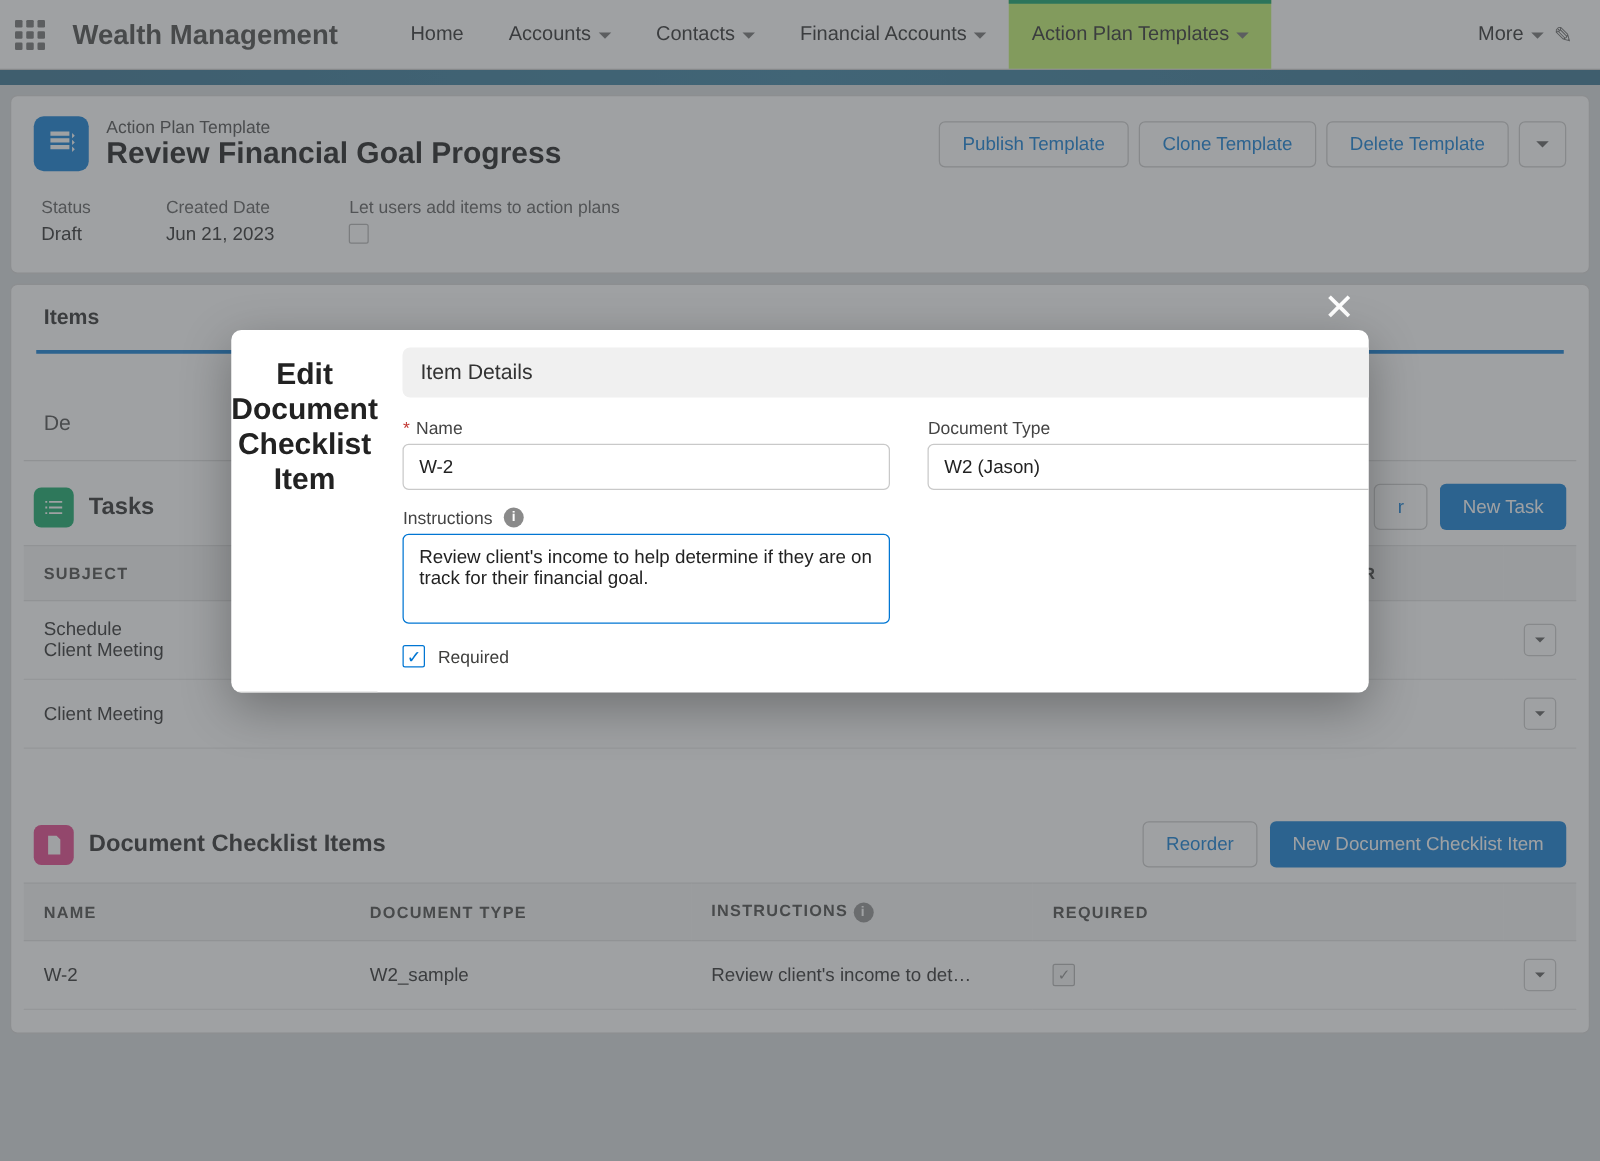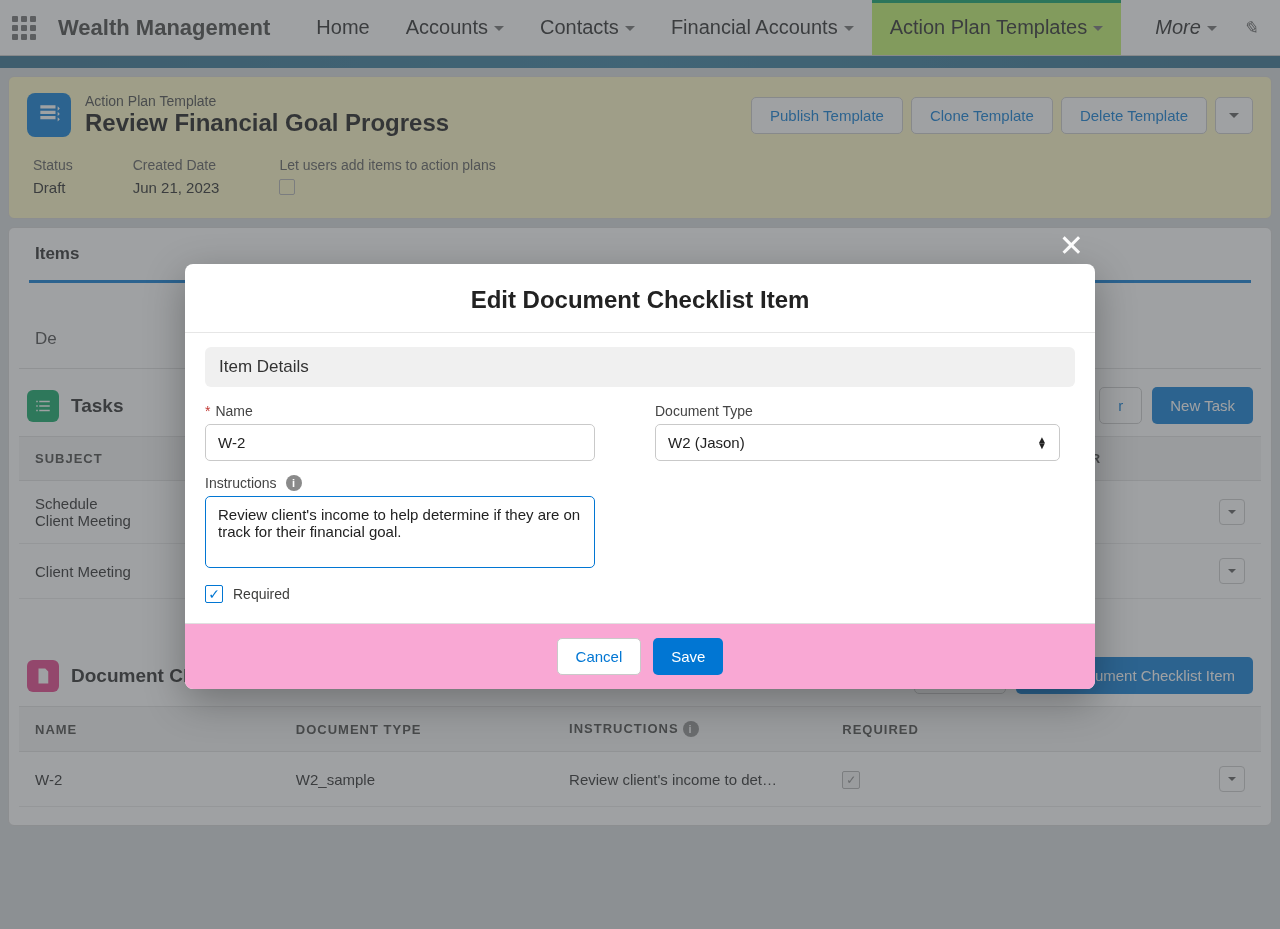--- a/index.html
+++ b/index.html
@@ -17,31 +17,31 @@
   .topbar {
     display: flex;
     align-items: center;
     background: #fff;
     height: 56px;
     padding: 0 10px;
     border-bottom: 1px solid #c9c9c9;
   }
   .apps-icon { width: 28px; height: 28px; display:grid; grid-template-columns:repeat(3,6px); grid-template-rows:repeat(3,6px); gap:3px; padding:2px; cursor:pointer; }
   .apps-icon span { background:#6b6b6b; border-radius:1px; }
-  .brand { font-size: 22px; font-weight: 700; margin-left: 20px; margin-right: 28px; }
+  .brand { font-size: 22px; font-weight: 700; margin-left: 20px; margin-right: 40px; }
   .nav-items { display:flex; align-items:center; height:100%; }
-  .nav-item { display:flex; align-items:center; gap:6px; padding:0 18px; height:100%; font-size:20px; color:#222; cursor:pointer; border-top:3px solid transparent; border-bottom:3px solid transparent;}
+  .nav-item { display:flex; align-items:center; gap:6px; padding:0 18px; height:100%; font-size:16px; color:#222; cursor:pointer; border-top:3px solid transparent; border-bottom:3px solid transparent;}
   .nav-item.active { background:#bef264; border-top-color:#009e61; }
   .chev { display:inline-block; border:5px solid transparent; border-top-color:#6b6b6b; transform:translateY(3px); }
-  .topbar-right { margin-left:auto; display:flex; align-items:center; gap:18px; padding-right:12px;font-style:italic;}
+  .topbar-right { margin-left:auto; display:flex; align-items:center; padding-right:12px;}
   .pencil { font-size:18px; color:#5a5a5a; cursor:pointer; }
   
   .gradient-strip { height:12px; background:linear-gradient(90deg,#2a6a8a,#2f7a9c,#2a6a8a); }
   .header-card {
-    margin:8px; background:#fef9c3; border:1px solid #d4d4d4; border-radius:6px;
+    margin:8px; background:#ffffff; border:1px solid #d4d4d4; border-radius:6px;
     padding:16px 18px 22px 18px;
   }
   .hdr-top { display:flex; align-items:center; gap:14px; }
   .hdr-icon { width:44px; height:44px; background:#0176d3; border-radius:8px; display:flex; align-items:center; justify-content:center; }
   .hdr-icon svg { fill:#fff; width:26px; height:26px; }
   .hdr-titles { display:flex; flex-direction:column; }
   .hdr-eyebrow { font-size:14px; color:#444; }
   .hdr-title { font-size:24px; font-weight:700; color:#111; }
   .hdr-buttons { margin-left:auto; display:flex; gap:8px; }
   .btn-outline { background:#fff; border:1px solid #c9c9c9; border-radius:5px; padding:9px 18px; color:#0176d3; font-size:15px; cursor:pointer;}
@@ -75,21 +75,21 @@
   .chk2 { width:18px; height:18px; border:1px solid #b0b0b0; border-radius:2px; display:inline-flex; align-items:center; justify-content:center; font-size:12px; color:#888; background:#f3f3f3;}
   .info-i { display:inline-flex; width:16px; height:16px; border-radius:50%; background:#8a8a8a; color:#fff; align-items:center; justify-content:center; font-size:11px; font-weight:700; margin-left:4px;}
   
   .backdrop {
     position:absolute; inset:0; background:rgba(80,84,88,0.55);
   }
   .close-x { position:absolute; right:196px; top:228px; color:#fff; font-size:30px; cursor:pointer; user-select:none; }
   .modal {
     position:absolute; left:185px; top:264px; width:910px; background:#fff; border-radius:8px;
     box-shadow:0 12px 40px rgba(0,0,0,.3);
-    display:flex; flex-direction:column; overflow:hidden;
+    display:flex; flex-direction:row; overflow:hidden;
   }
   .modal-title { text-align:center; font-size:24px; font-weight:600; color:#222; padding:22px 0 18px 0; border-bottom:1px solid #e6e6e6;}
   .modal-body { padding:14px 20px 20px 20px; }
   .panel-head { background:#f0f0f0; border-radius:6px; padding:10px 14px; font-size:17px; color:#333; margin-bottom:16px;}
   .form-row { display:flex; gap:30px; }
   .form-col { flex:1; }
   .flabel { font-size:14px; color:#444; margin-bottom:5px; display:flex; align-items:center; gap:5px;}
   .req { color:#c23934; }
   .finput { width:390px; border:1px solid #c9c9c9; border-radius:5px; padding:9px 12px; font-size:15px; color:#222;}
   .fselect { width:405px; border:1px solid #c9c9c9; border-radius:5px; padding:9px 12px; font-size:15px; color:#222; display:flex; align-items:center; justify-content:space-between;}

